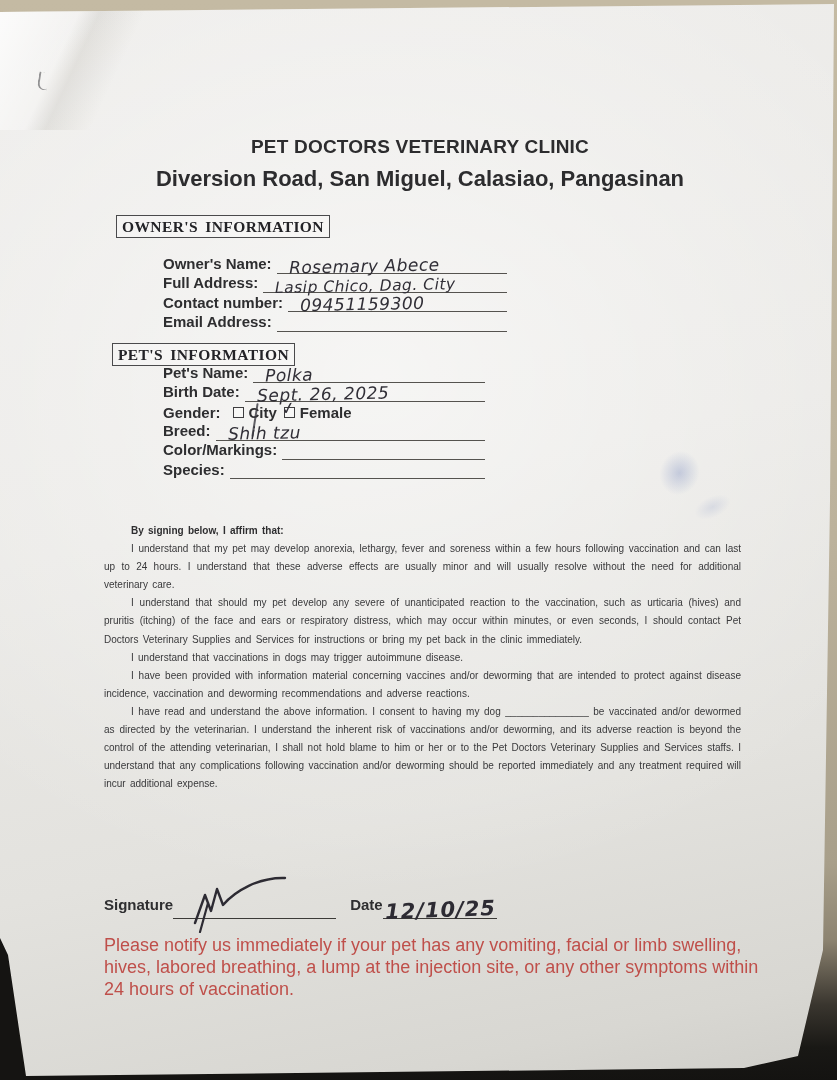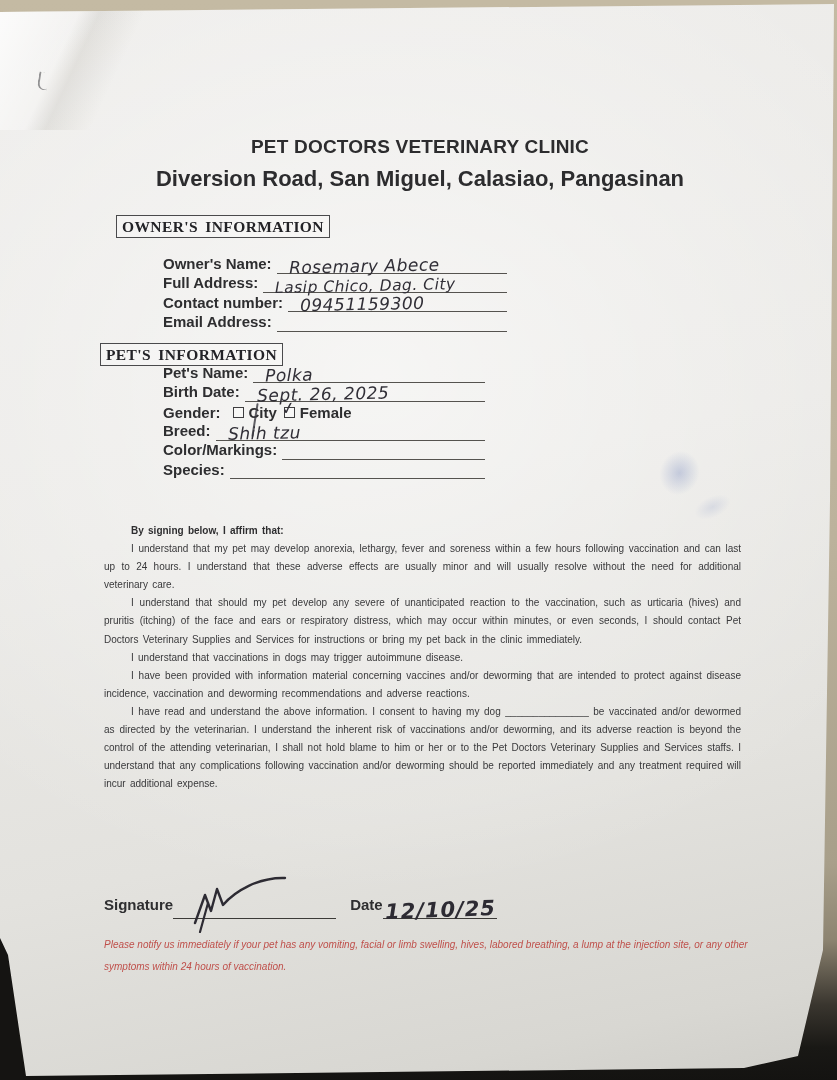--- a/index.html
+++ b/index.html
@@ -48,21 +48,21 @@
   .clinic-name{font-size:19px;font-weight:700;letter-spacing:.2px;}
   .clinic-address{font-size:22px;font-weight:700;margin-top:8px;}
 
   .sec-head{
     position:absolute;display:inline-block;
     font-family:"Liberation Serif",serif;font-weight:700;font-size:15.5px;
     color:#232327;letter-spacing:.4px;word-spacing:3px;
     border:1.5px solid #4a4a4c;padding:2px 5px 1px 5px;background:rgba(255,255,255,.25);
   }
   .sec-head.owner{left:116px;top:215px;}
-  .sec-head.pet{left:100px;top:343px;}
+  .sec-head.pet{left:112px;top:343px;}
 
   .fields{position:absolute;}
   .fields.owner{left:163px;top:254px;width:344px;}
   .fields.pet{left:163px;top:363px;width:322px;}
   .row{display:flex;align-items:center;height:19.3px;}
   .lbl{white-space:nowrap;font-weight:700;font-size:15px;color:#2e2e30;padding-right:5px;line-height:17px;}
   .fill{flex:1;border-bottom:1.3px solid #55534f;position:relative;height:100%;}
 
   .hw{
     position:absolute;left:12px;bottom:-3px;
@@ -96,21 +96,21 @@
   .sig-svg{position:absolute;left:8px;bottom:-15px;}
   .sig-gap{width:14px;}
   .date-line{width:114px;border-bottom:1.5px solid #3b3a37;height:22px;position:relative;}
   .hw-date{
     position:absolute;left:2px;bottom:-4px;font-family:"DejaVu Sans",sans-serif;
     font-style:italic;font-size:21px;color:#2d2b33;transform:rotate(-2deg);white-space:nowrap;letter-spacing:1px;
   }
 
   .notice{
     position:absolute;left:104px;top:934px;width:655px;
-    font-size:10px;font-style:italic;color:#bf4f4a;line-height:22px;font-weight:400;
+    font-size:18px;color:#bf4f4a;line-height:22px;font-weight:400;
   }
 </style>
 </head>
 <body>
 
 <div class="corner-dark-left"></div>
 
 <div class="paper">
   <div class="fold"></div>
   <div class="smudge"></div>

